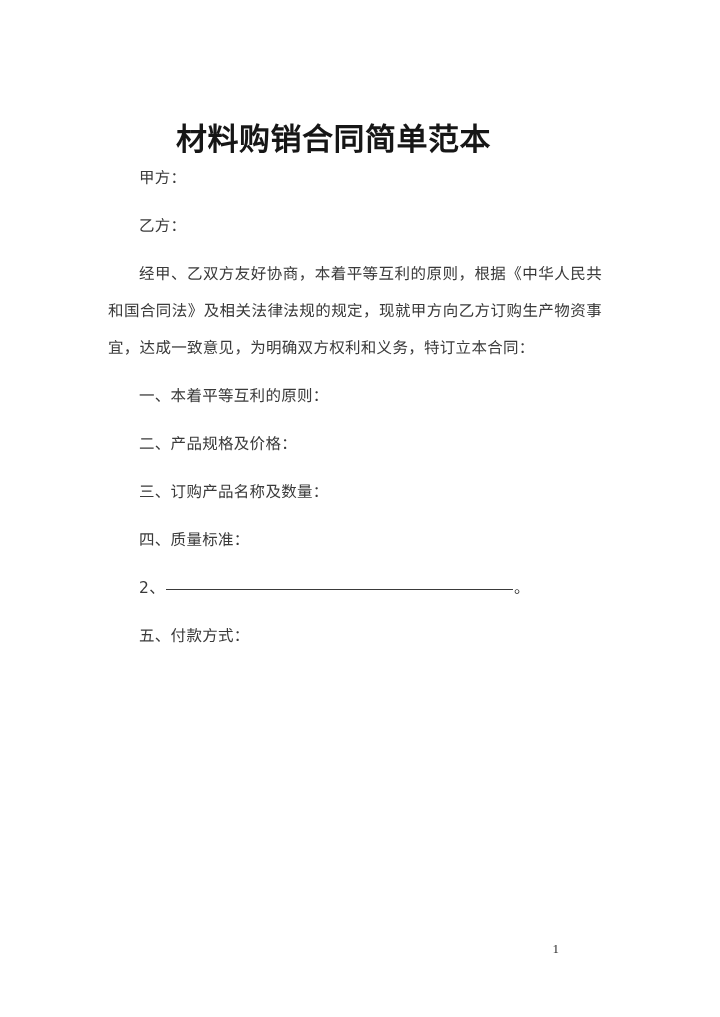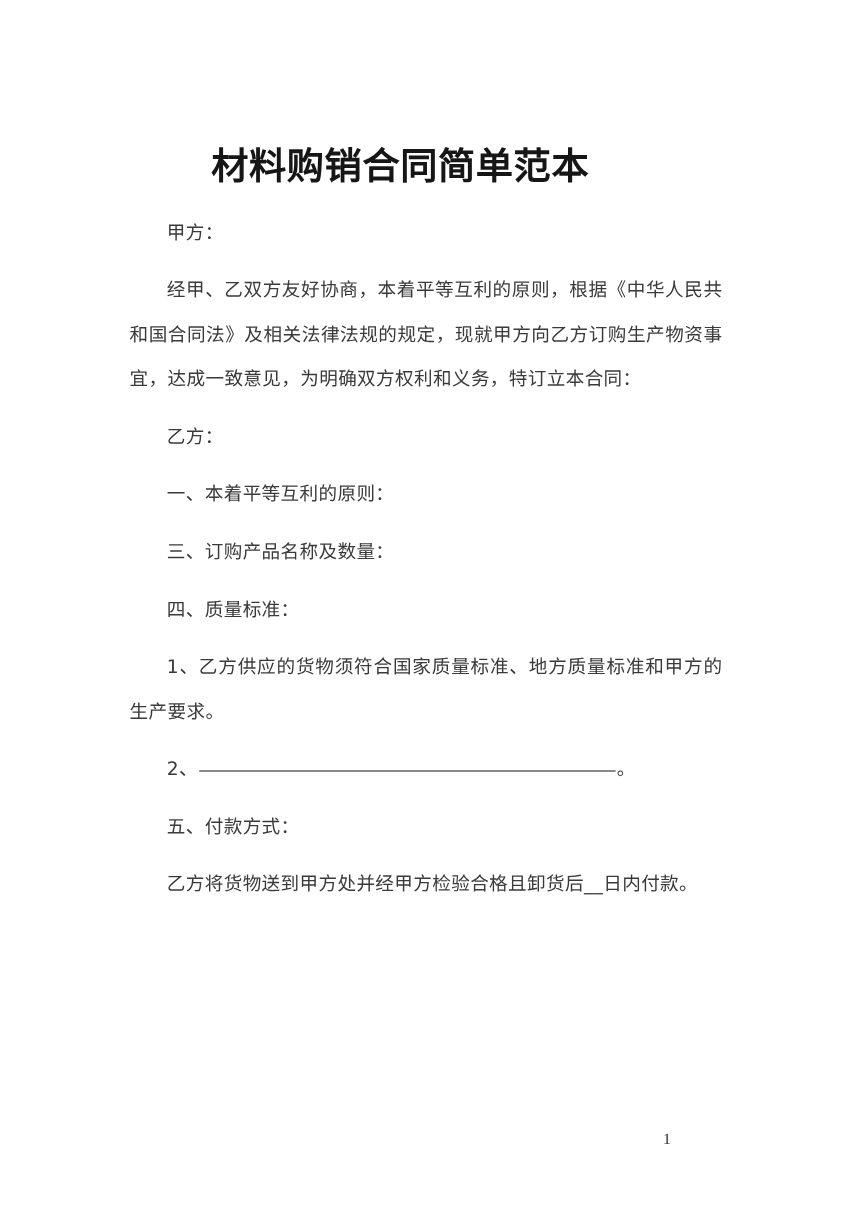--- a/index.html
+++ b/index.html
@@ -28,21 +28,21 @@
     font-size: 31px;
     font-weight: bold;
     color: #161616;
     letter-spacing: 0.5px;
     line-height: 40px;
     white-space: nowrap;
   }
   .body-block {
     position: absolute;
     left: 108px;
-    top: 176px;
+    top: 160px;
     width: 494px;
   }
   .para {
     font-size: 15.5px;
     color: #3a3a3a;
     line-height: 37px;
     margin: 0 0 11px 0;
     text-align: justify;
     text-justify: inter-ideograph;
     letter-spacing: 0.3px;
@@ -83,39 +83,38 @@
 <body>
 
 <div class="page">
 
   <h1 class="doc-title">材料购销合同简单范本</h1>
 
   <div class="body-block">
 
     <p class="para indent">甲方：</p>
 
+    <p class="para indent">乙方：</p>
+
     <p class="para indent">经甲、乙双方友好协商，本着平等互利的原则，根据《中华人民共和国合同法》及相关法律法规的规定，现就甲方向乙方订购生产物资事宜，达成一致意见，为明确双方权利和义务，特订立本合同：</p>
-
-    <p class="para indent">乙方：</p>
 
     <p class="para indent">一、本着平等互利的原则：</p>
 
+    <p class="para indent">二、产品规格及价格：</p>
 
     <p class="para indent">三、订购产品名称及数量：</p>
 
     <p class="para indent">四、质量标准：</p>
 
-    <p class="para indent">1、乙方供应的货物须符合国家质量标准、地方质量标准和甲方的生产要求。</p>
 
     <p class="blank-para">
       <span>2、</span><span class="fill-rule"></span><span>。</span>
     </p>
 
     <p class="para indent">五、付款方式：</p>
 
-    <p class="para indent">乙方将货物送到甲方处并经甲方检验合格且卸货后__日内付款。</p>
 
 
   </div>
 
   <div class="page-number">1</div>
 
 </div>
 
 </body></html>

